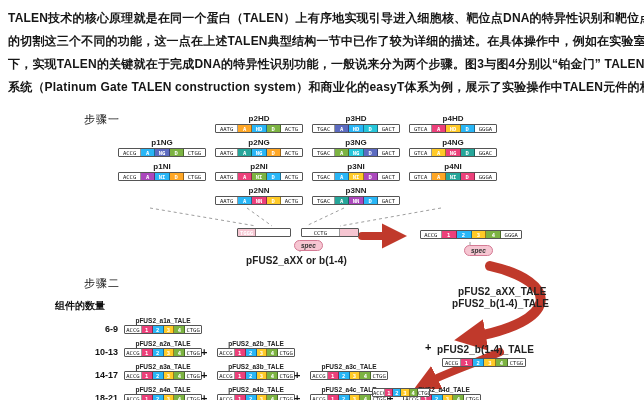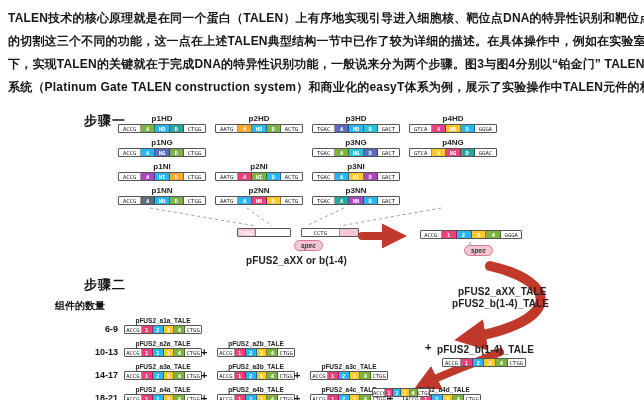--- a/index.html
+++ b/index.html
@@ -2,21 +2,21 @@
 <html><head>
 <meta charset="utf-8">
 <style>
   *{margin:0;padding:0;box-sizing:border-box}
   html,body{width:644px;height:400px}
   body{position:relative;background:#fff;font-family:"Liberation Sans","DejaVu Sans",sans-serif;overflow:hidden}
   .paragraph{position:absolute;left:8px;top:7px;width:634px}
   .pline{font-size:12px;line-height:23px;font-weight:600;color:#161616;white-space:nowrap;letter-spacing:.2px}
   .diagram{position:absolute;left:0;top:0;width:644px;height:400px}
   .overlay{position:absolute;left:0;top:0;pointer-events:none}
-  .step-label{position:absolute;font-size:13px;font-weight:bold;color:#111;letter-spacing:1px}
+  .step-label{position:absolute;font-size:11px;font-weight:normal;color:#111;letter-spacing:1px}
   .s1{left:84px;top:112px}
   .s2{left:84px;top:276px}
   .count-label{position:absolute;left:55px;top:299px;font-size:10px;font-weight:bold;color:#111}
   .plasmid,.bar-wrap{position:absolute}
   .p-label{font-size:8px;font-weight:bold;color:#222;text-align:center;line-height:10px;white-space:nowrap}
   .p-label.small{font-size:6.5px;line-height:9px}
   .p-bar{display:flex;height:9px;border:1px solid #555;background:#fff;overflow:hidden;border-radius:1px}
   .seg{font-size:5.5px;line-height:8px;text-align:center;color:#222;overflow:hidden;white-space:nowrap;border-right:1px solid rgba(0,0,0,.4);font-family:"DejaVu Sans Mono",monospace;min-width:0}
   .seg:last-child{border-right:0}
   .seg.mod{color:#fff;font-weight:bold}
@@ -70,30 +70,20 @@
   <div class="count-label">组件的数量</div>
 
   <div class="spec spec1" style="background: rgb(246, 198, 210); border-color: rgb(212, 122, 148);">spec</div>
   <div class="spec spec2" style="background: rgb(246, 198, 210); border-color: rgb(212, 122, 148);">spec</div>
 
   <div class="cap cap-left">pFUS2_aXX or b(1-4)</div>
   <div class="cap cap-r1">pFUS2_aXX_TALE</div>
   <div class="cap cap-r2">pFUS2_b(1-4)_TALE</div>
   <div class="cap side-cap">pFUS2_b(1-4)_TALE</div>
   <div class="plus side-plus">+</div>
-<div class="plasmid" style="left: 118px; top: 114px; width: 88px;">
-      <div class="p-label">p1HD</div>
-      <div class="p-bar">
-        <span class="seg" style="background: rgb(255, 255, 255); flex: 1.6 1 0%;">ACCG</span>
-        <span class="seg mod" style="background: rgb(124, 179, 66); flex: 1 1 0%;">A</span>
-        <span class="seg mod" style="background: rgb(41, 182, 246); flex: 1 1 0%;">HD</span>
-        <span class="seg mod" style="background: rgb(38, 166, 154); flex: 1 1 0%;">D</span>
-        <span class="seg" style="background: rgb(255, 255, 255); flex: 1.6 1 0%;">CTGG</span>
-      </div>
-    </div>
     <div class="plasmid" style="left: 215px; top: 114px; width: 88px;">
       <div class="p-label">p2HD</div>
       <div class="p-bar">
         <span class="seg" style="background: rgb(255, 255, 255); flex: 1.6 1 0%;">AATG</span>
         <span class="seg mod" style="background: rgb(255, 167, 38); flex: 1 1 0%;">A</span>
         <span class="seg mod" style="background: rgb(41, 182, 246); flex: 1 1 0%;">HD</span>
         <span class="seg mod" style="background: rgb(124, 179, 66); flex: 1 1 0%;">D</span>
         <span class="seg" style="background: rgb(255, 255, 255); flex: 1.6 1 0%;">ACTG</span>
       </div>
     </div>
@@ -120,20 +110,30 @@
     <div class="plasmid" style="left: 118px; top: 138px; width: 88px;">
       <div class="p-label">p1NG</div>
       <div class="p-bar">
         <span class="seg" style="background: rgb(255, 255, 255); flex: 1.6 1 0%;">ACCG</span>
         <span class="seg mod" style="background: rgb(41, 182, 246); flex: 1 1 0%;">A</span>
         <span class="seg mod" style="background: rgb(92, 107, 192); flex: 1 1 0%;">NG</span>
         <span class="seg mod" style="background: rgb(124, 179, 66); flex: 1 1 0%;">D</span>
         <span class="seg" style="background: rgb(255, 255, 255); flex: 1.6 1 0%;">CTGG</span>
       </div>
     </div>
+    <div class="plasmid" style="left: 215px; top: 138px; width: 88px;">
+      <div class="p-label">p2NG</div>
+      <div class="p-bar">
+        <span class="seg" style="background: rgb(255, 255, 255); flex: 1.6 1 0%;">AATG</span>
+        <span class="seg mod" style="background: rgb(38, 166, 154); flex: 1 1 0%;">A</span>
+        <span class="seg mod" style="background: rgb(41, 182, 246); flex: 1 1 0%;">NG</span>
+        <span class="seg mod" style="background: rgb(255, 167, 38); flex: 1 1 0%;">D</span>
+        <span class="seg" style="background: rgb(255, 255, 255); flex: 1.6 1 0%;">ACTG</span>
+      </div>
+    </div>
     <div class="plasmid" style="left: 312px; top: 138px; width: 88px;">
       <div class="p-label">p3NG</div>
       <div class="p-bar">
         <span class="seg" style="background: rgb(255, 255, 255); flex: 1.6 1 0%;">TGAC</span>
         <span class="seg mod" style="background: rgb(124, 179, 66); flex: 1 1 0%;">A</span>
         <span class="seg mod" style="background: rgb(38, 198, 218); flex: 1 1 0%;">NG</span>
         <span class="seg mod" style="background: rgb(92, 107, 192); flex: 1 1 0%;">D</span>
         <span class="seg" style="background: rgb(255, 255, 255); flex: 1.6 1 0%;">GACT</span>
       </div>
     </div>
@@ -170,28 +170,28 @@
     <div class="plasmid" style="left: 312px; top: 162px; width: 88px;">
       <div class="p-label">p3NI</div>
       <div class="p-bar">
         <span class="seg" style="background: rgb(255, 255, 255); flex: 1.6 1 0%;">TGAC</span>
         <span class="seg mod" style="background: rgb(41, 182, 246); flex: 1 1 0%;">A</span>
         <span class="seg mod" style="background: rgb(255, 202, 40); flex: 1 1 0%;">NI</span>
         <span class="seg mod" style="background: rgb(171, 71, 188); flex: 1 1 0%;">D</span>
         <span class="seg" style="background: rgb(255, 255, 255); flex: 1.6 1 0%;">GACT</span>
       </div>
     </div>
-    <div class="plasmid" style="left: 118px; top: 186px; width: 88px;">
-      <div class="p-label">p1NN</div>
-      <div class="p-bar">
-        <span class="seg" style="background: rgb(255, 255, 255); flex: 1.6 1 0%;">ACCG</span>
-        <span class="seg mod" style="background: rgb(84, 110, 122); flex: 1 1 0%;">A</span>
-        <span class="seg mod" style="background: rgb(41, 182, 246); flex: 1 1 0%;">NN</span>
-        <span class="seg mod" style="background: rgb(124, 179, 66); flex: 1 1 0%;">D</span>
-        <span class="seg" style="background: rgb(255, 255, 255); flex: 1.6 1 0%;">CTGG</span>
+    <div class="plasmid" style="left: 409px; top: 162px; width: 88px;">
+      <div class="p-label">p4NI</div>
+      <div class="p-bar">
+        <span class="seg" style="background: rgb(255, 255, 255); flex: 1.6 1 0%;">GTCA</span>
+        <span class="seg mod" style="background: rgb(255, 167, 38); flex: 1 1 0%;">A</span>
+        <span class="seg mod" style="background: rgb(38, 166, 154); flex: 1 1 0%;">NI</span>
+        <span class="seg mod" style="background: rgb(236, 64, 122); flex: 1 1 0%;">D</span>
+        <span class="seg" style="background: rgb(255, 255, 255); flex: 1.6 1 0%;">GGGA</span>
       </div>
     </div>
     <div class="plasmid" style="left: 215px; top: 186px; width: 88px;">
       <div class="p-label">p2NN</div>
       <div class="p-bar">
         <span class="seg" style="background: rgb(255, 255, 255); flex: 1.6 1 0%;">AATG</span>
         <span class="seg mod" style="background: rgb(41, 182, 246); flex: 1 1 0%;">A</span>
         <span class="seg mod" style="background: rgb(236, 64, 122); flex: 1 1 0%;">NN</span>
         <span class="seg mod" style="background: rgb(255, 202, 40); flex: 1 1 0%;">D</span>
         <span class="seg" style="background: rgb(255, 255, 255); flex: 1.6 1 0%;">ACTG</span>

